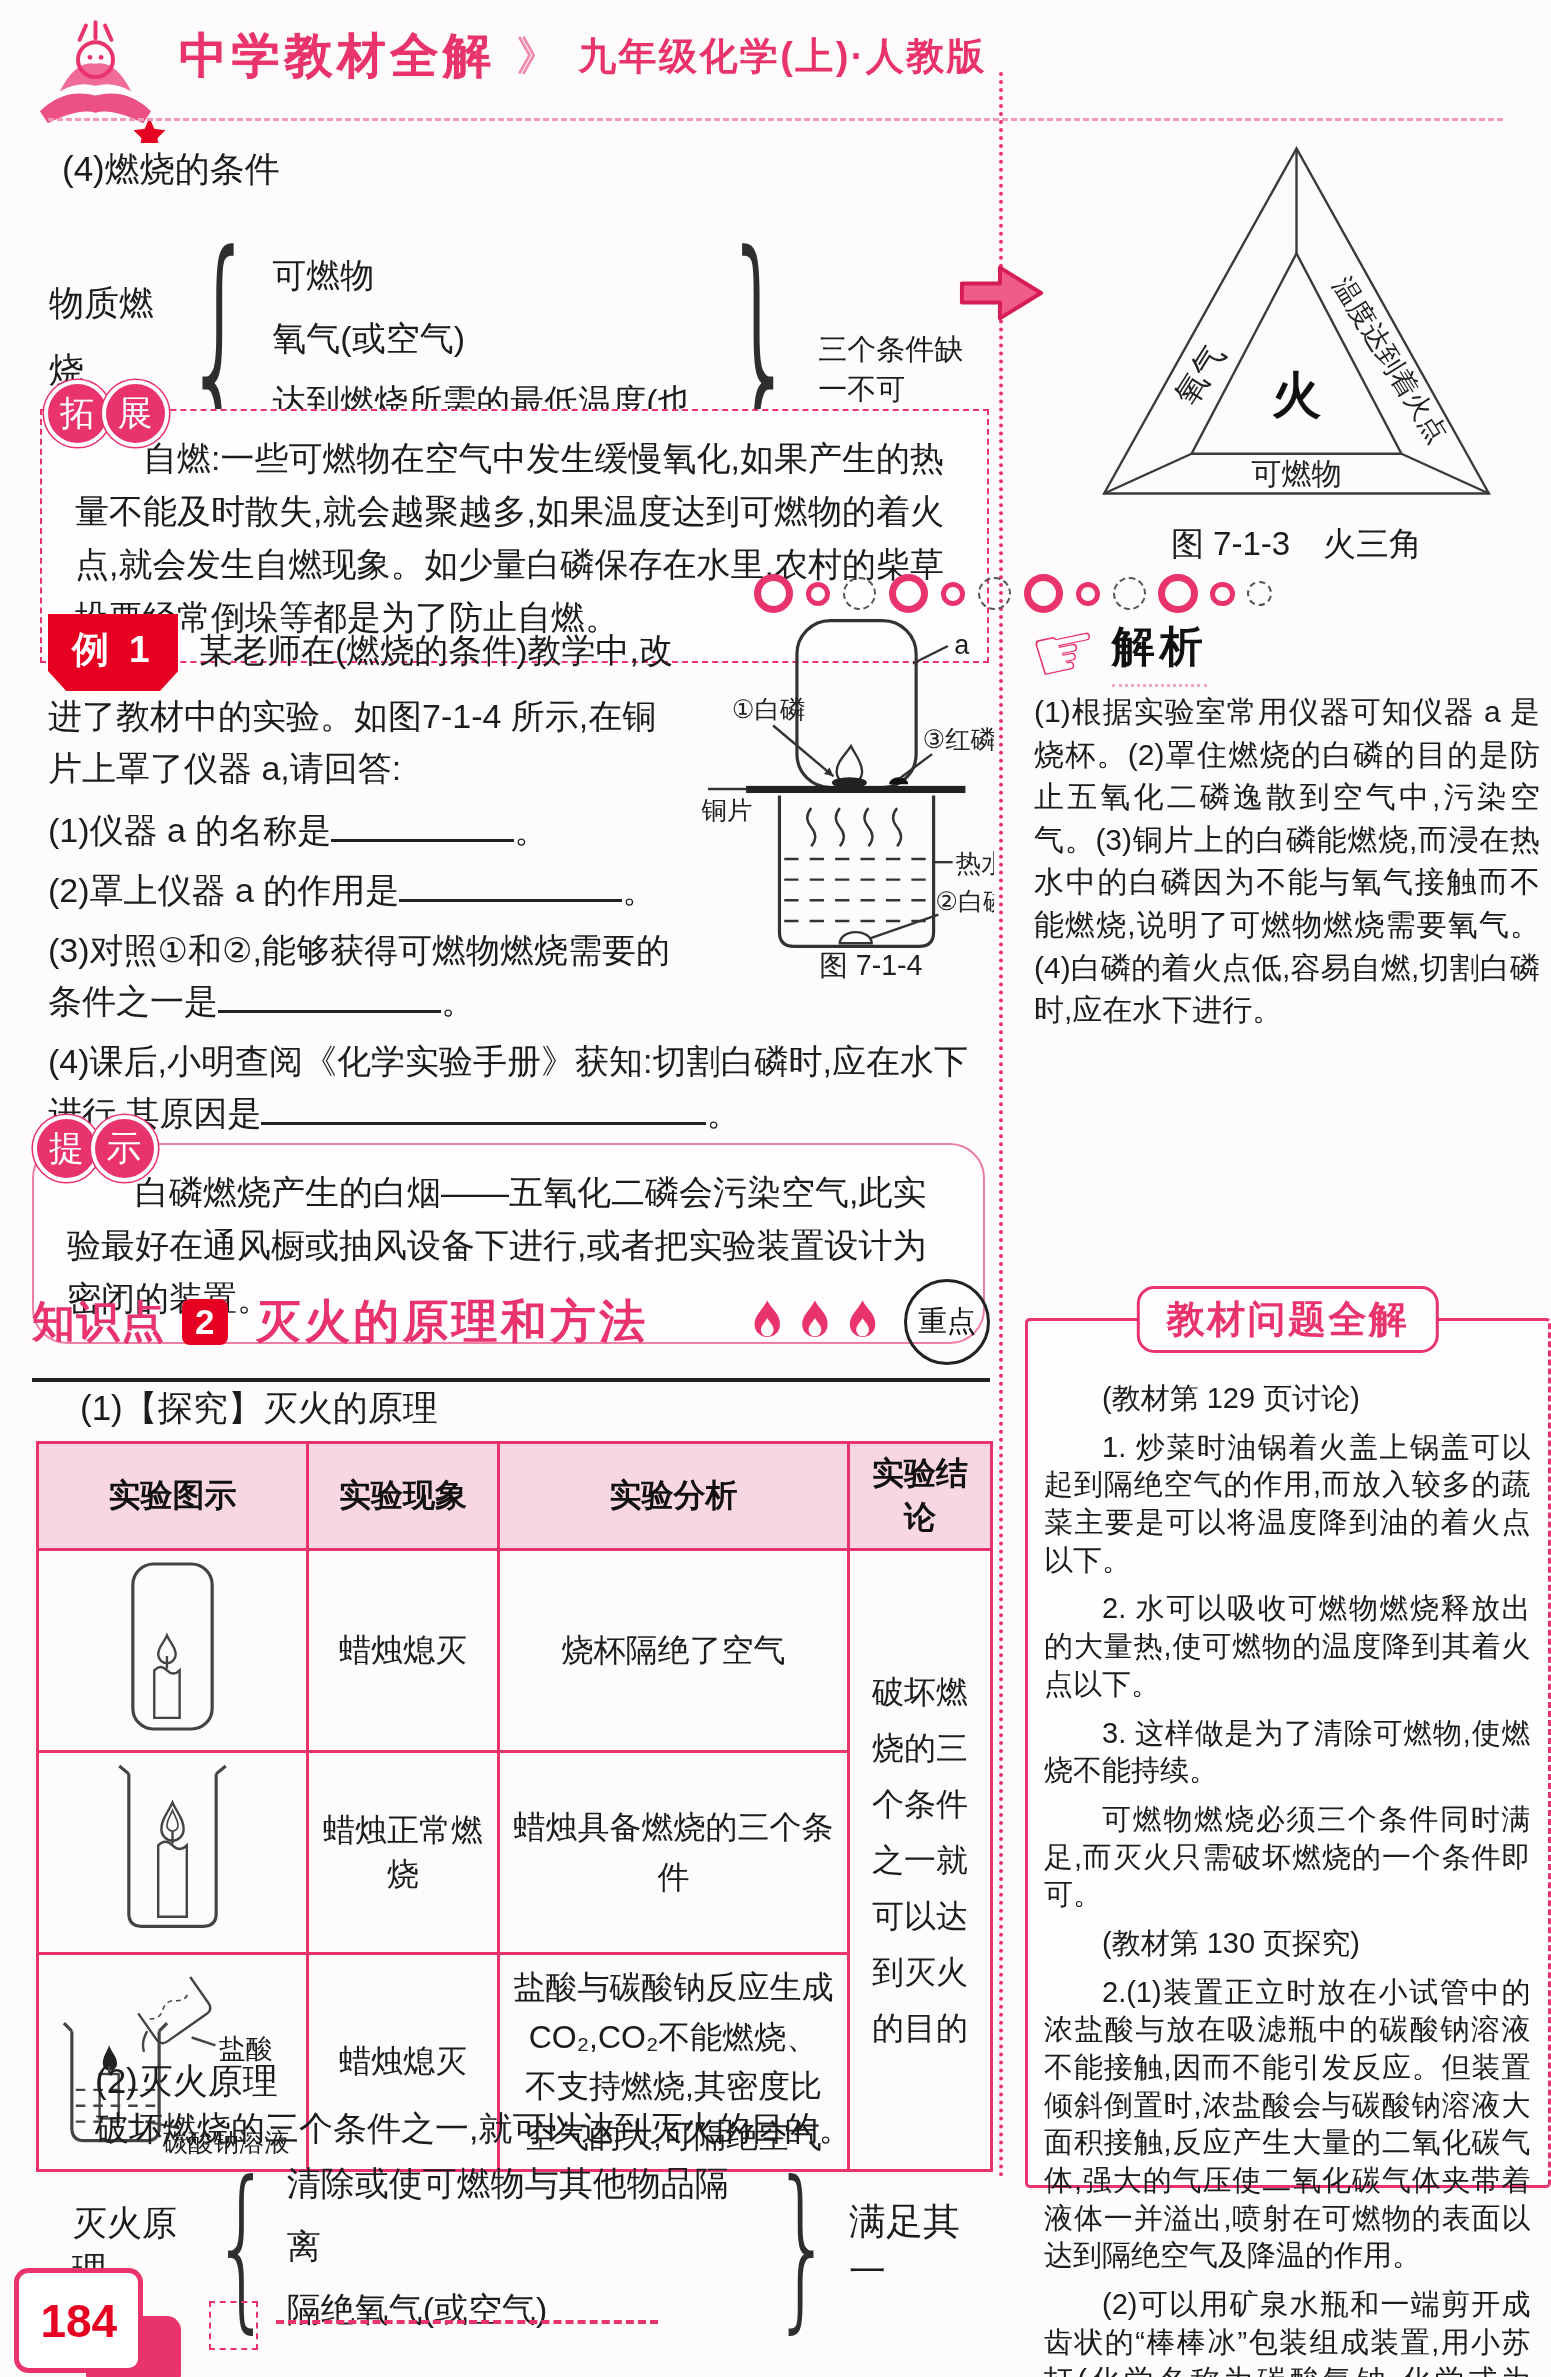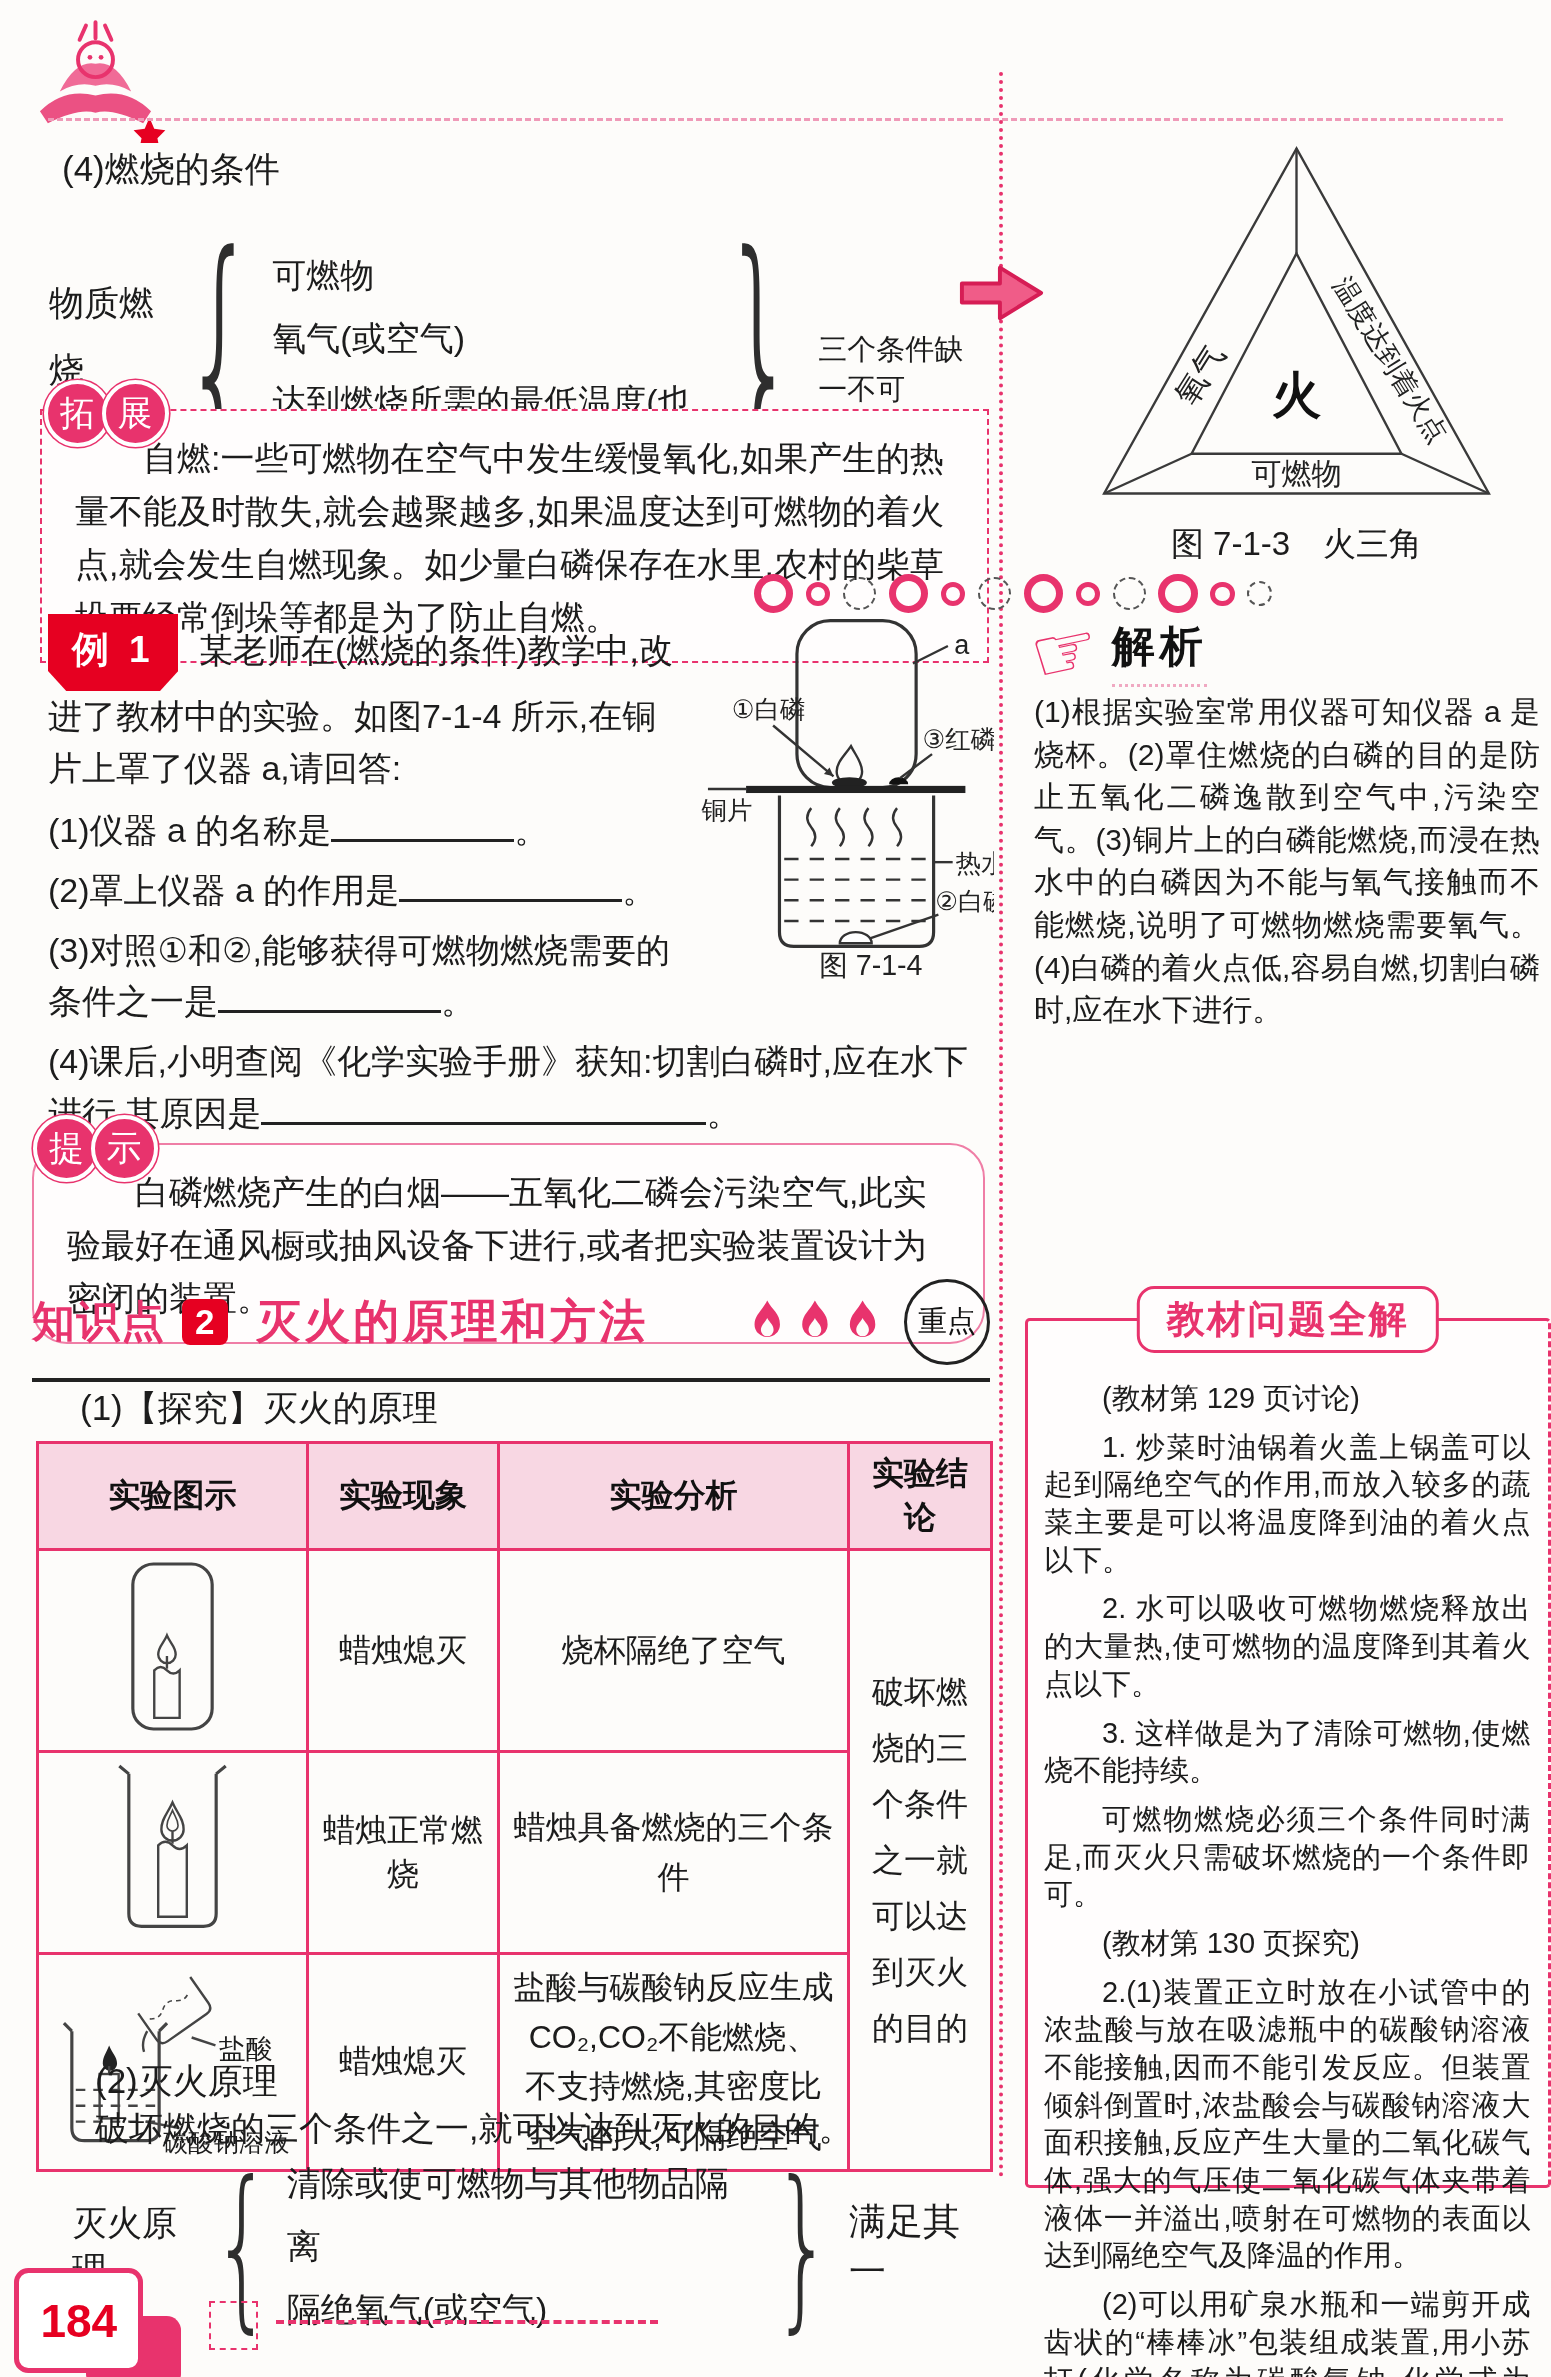--- a/index.html
+++ b/index.html
@@ -98,20 +98,25 @@
 <div class="abs hdr">
   <svg class="abs" style="left:16px;top:-8px" width="159" height="127" viewBox="0 0 200 160">
     <path d="M30 120 Q60 90 100 100 Q140 90 170 120 L160 135 Q120 115 100 122 Q80 115 40 135 Z" fill="#e8336d" opacity="0.85"></path>
     <path d="M55 95 Q75 55 100 60 Q125 55 145 95 Q122 82 100 88 Q78 82 55 95Z" fill="#f06b97"></path>
     <circle cx="100" cy="55" r="22" fill="none" stroke="#e8336d" stroke-width="5"></circle>
     <circle cx="93" cy="52" r="3" fill="#e8336d"></circle>
       <circle cx="107" cy="52" r="3" fill="#e8336d"></circle>
     <path d="M80 30 L88 12 M100 28 L100 8 M120 30 L112 12" stroke="#e8336d" stroke-width="5" stroke-linecap="round"></path>
     <path d="M168 128 l6 14 14 2 -10 10 3 15 -13 -8 -13 8 3 -15 -10 -10 14 -2 Z" fill="#e60021"></path>
   </svg>
+  <div class="hdr-row">
+    <span class="brand">中学教材全解</span>
+    <span class="brand-sep">》</span>
+    <span class="hdr-sub">九年级化学(上)·人教版</span>
+  </div>
 </div>
 <div class="abs hdr-line"></div>
 
 <div class="abs col-divider"></div>
 <svg class="abs" style="left:954px;top:253px" width="95" height="80" viewBox="0 0 120 100">
   <path d="M10 38 H58 V18 L110 50 L58 82 V62 H10 Z" fill="#f05c88" stroke="#d61d55" stroke-width="5" stroke-linejoin="round"></path>
 </svg>
 
 <div class="abs t-left" style="left:62px;top:142px;font-size:35px;">(4)燃烧的条件</div>
 

